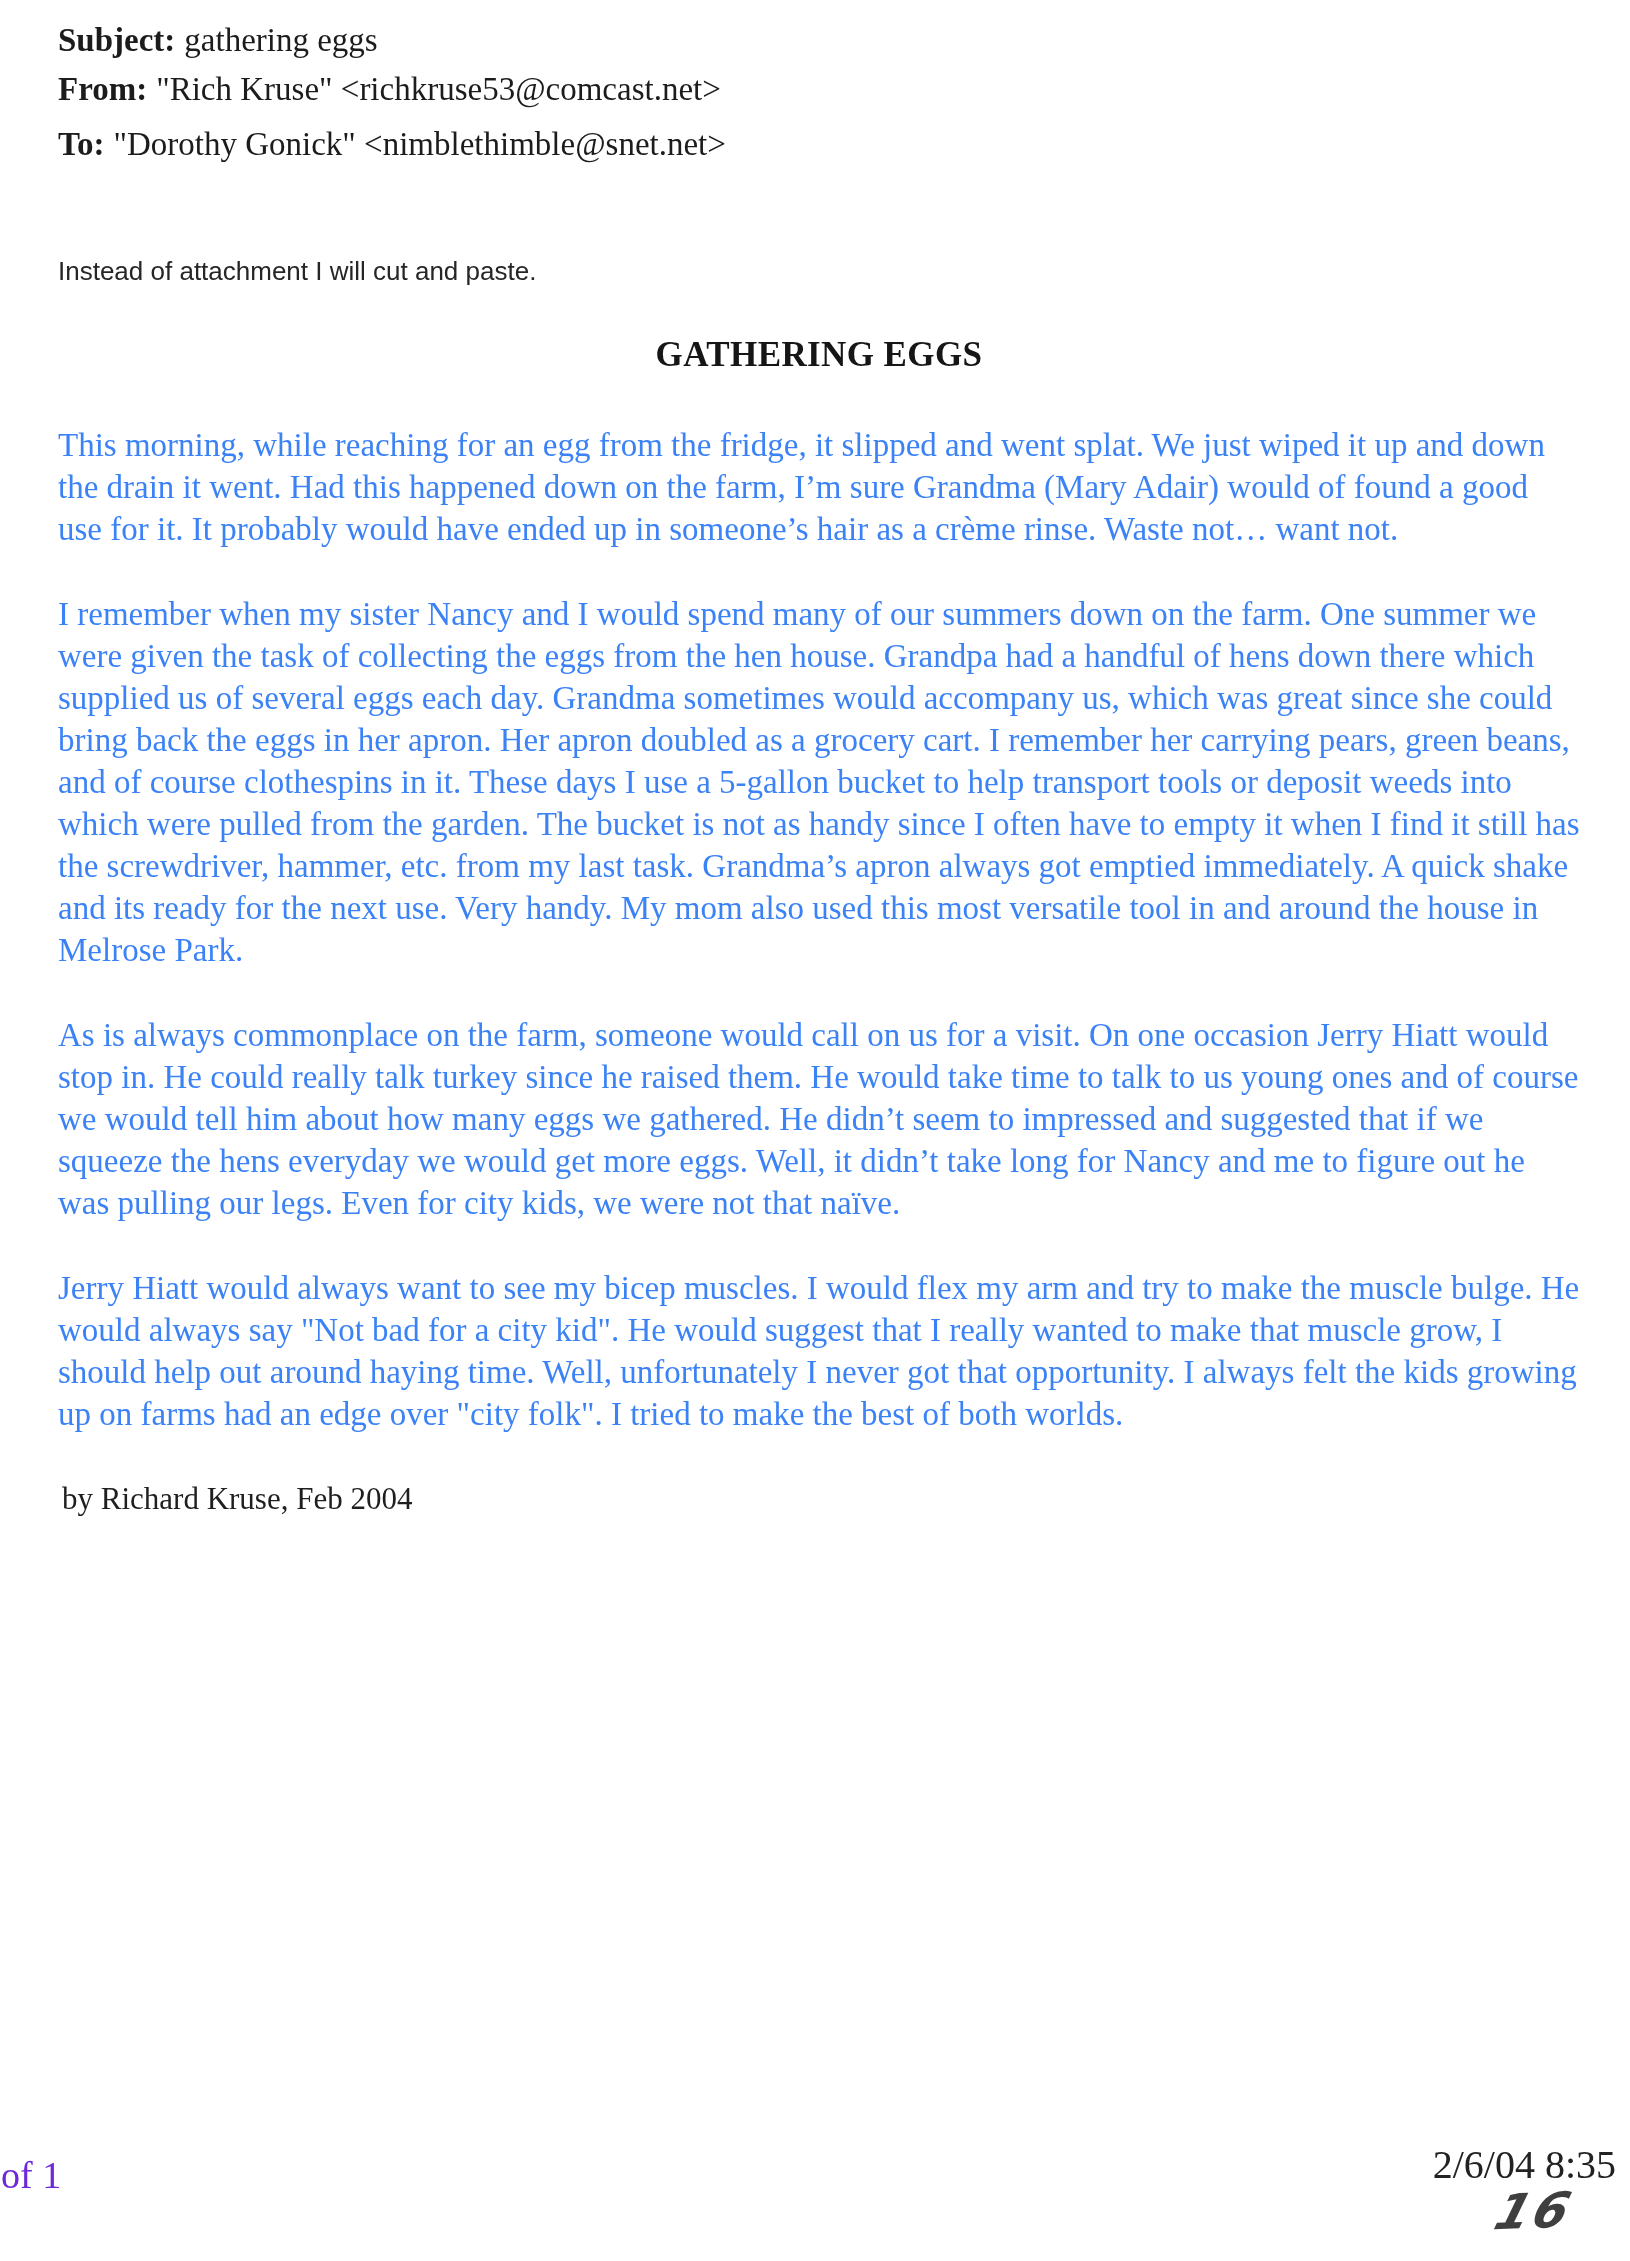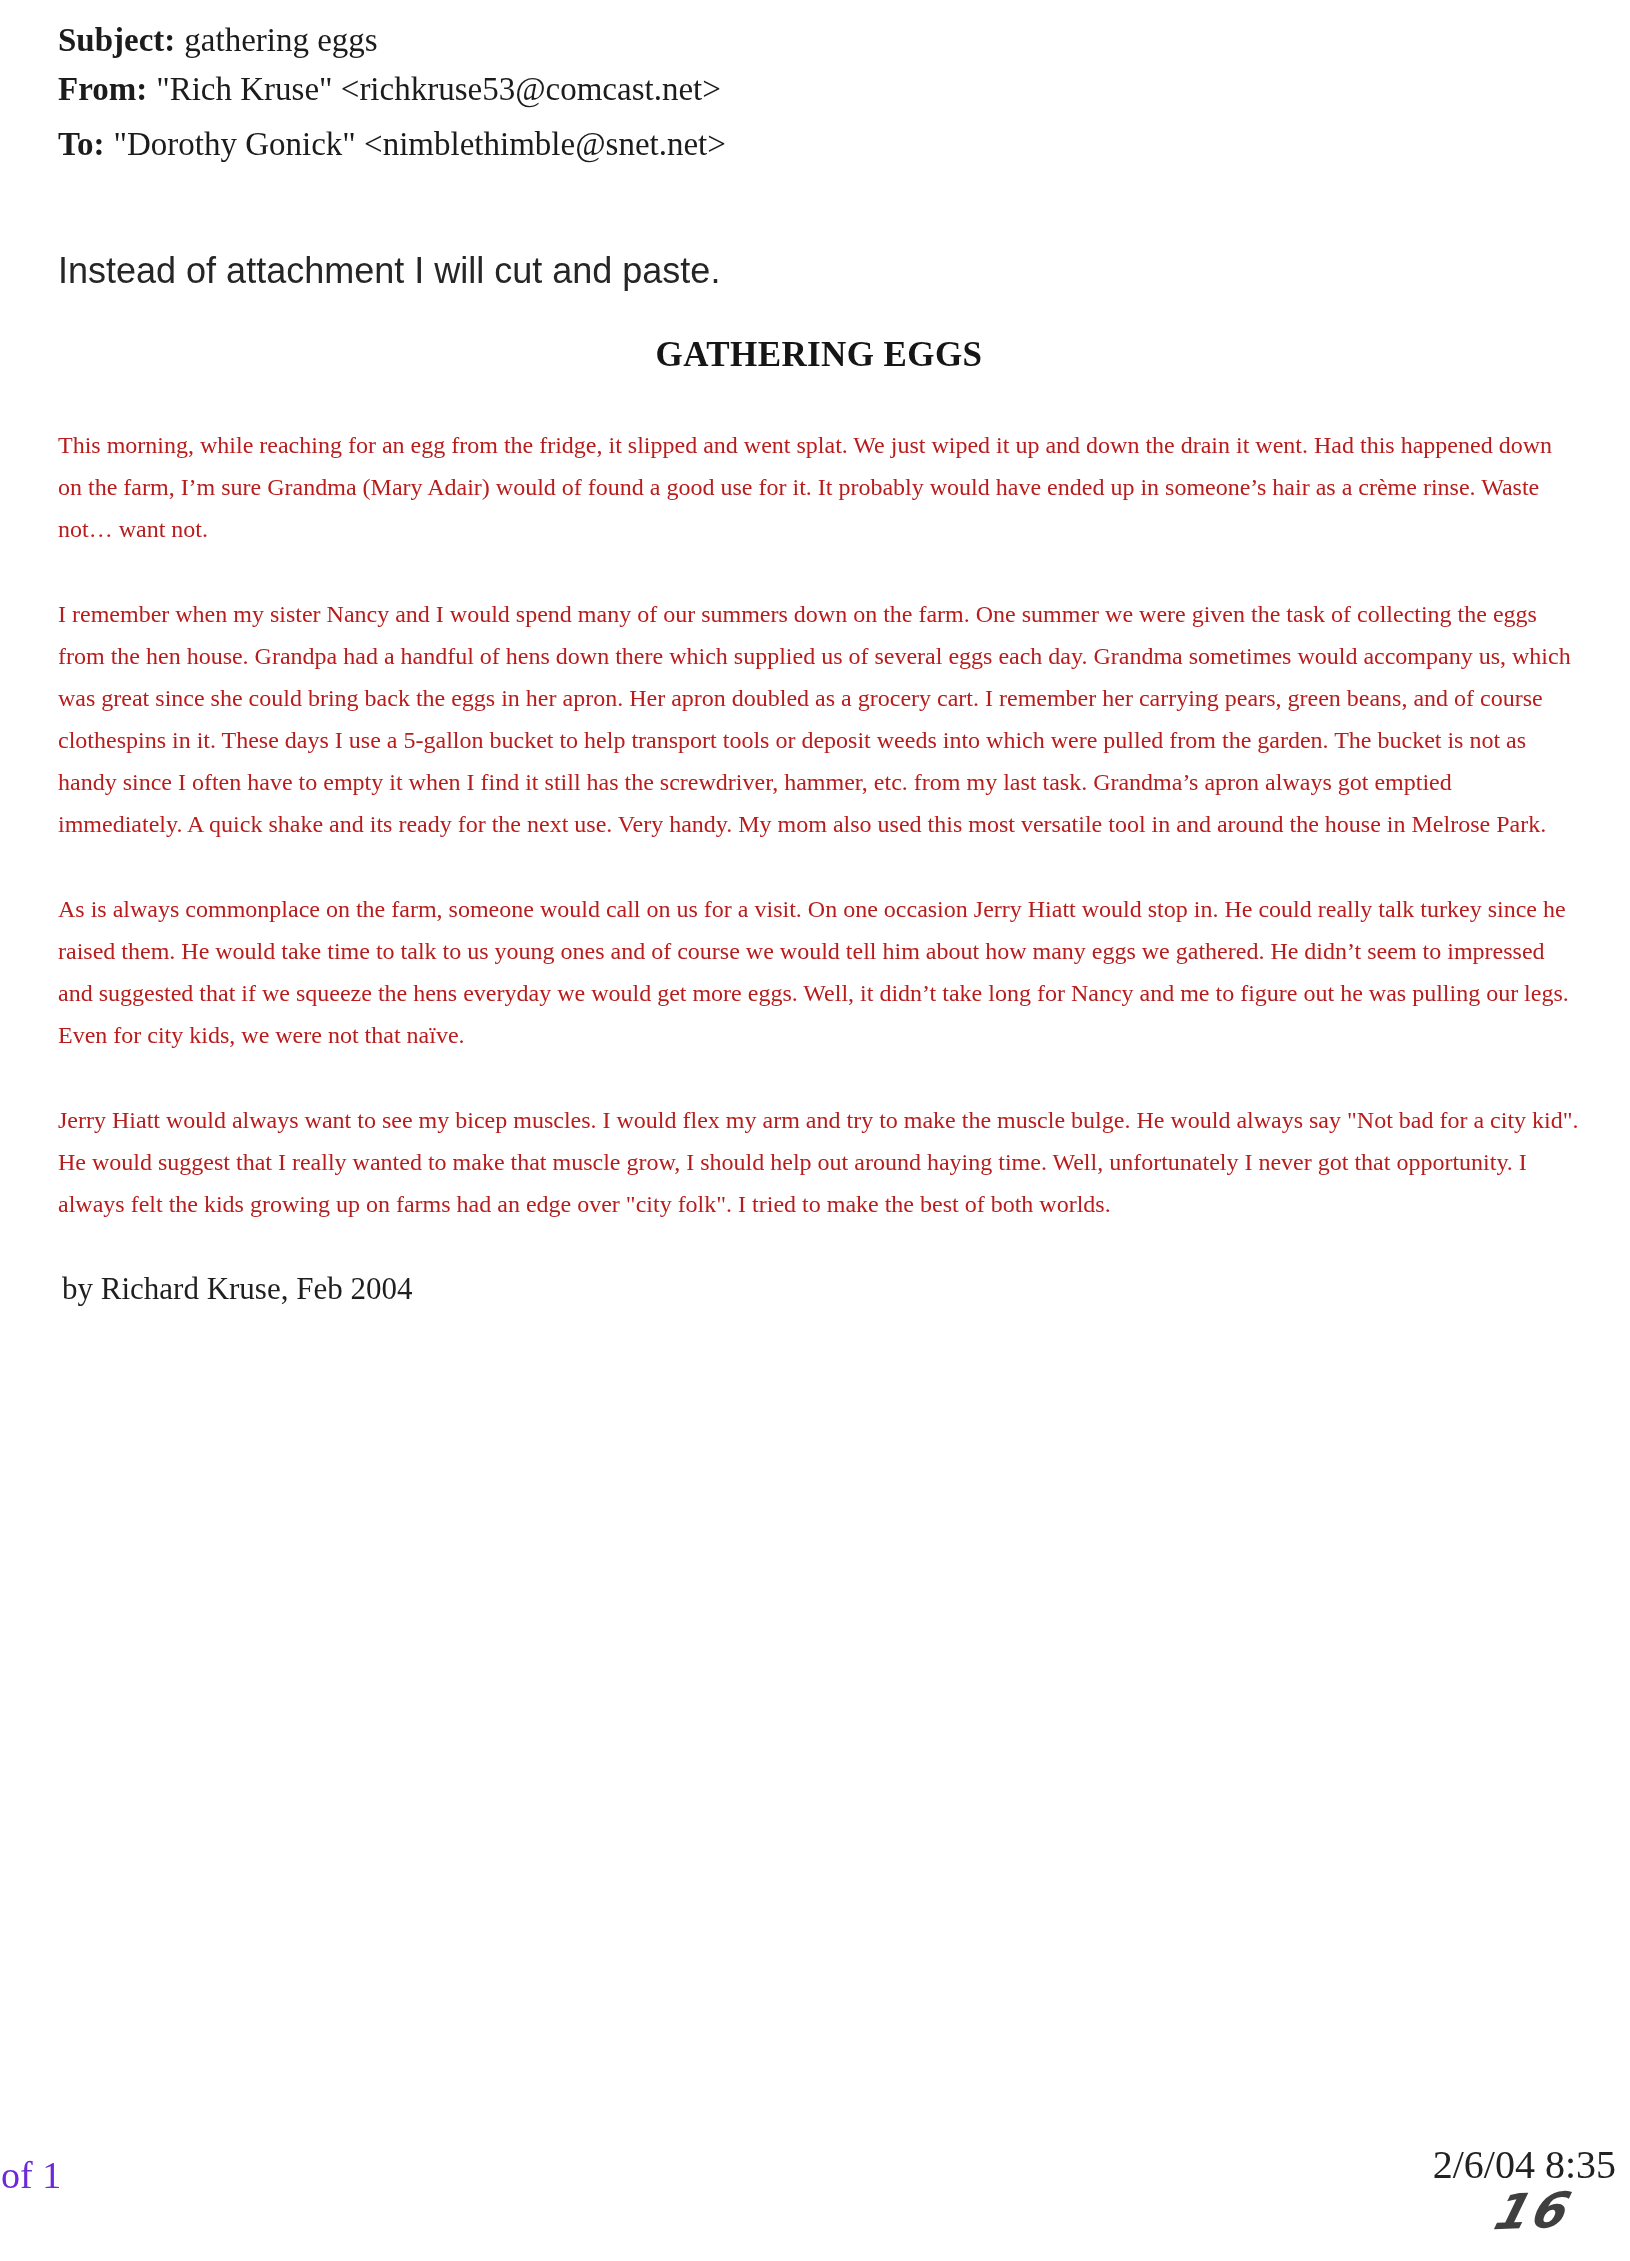--- a/index.html
+++ b/index.html
@@ -29,38 +29,38 @@
   .hdr-value { margin-left: 9px; }
   
   .content {
     position: absolute;
     top: 253px;
     left: 58px;
     width: 1522px;
   }
   .intro-note {
     font-family: "Liberation Sans", sans-serif;
-    font-size: 36px;
+    font-size: 26px;
     line-height: 36px;
     color: #262626;
     margin: 0 0 46px 0;
   }
   .doc-title {
     font-size: 35px;
     font-weight: bold;
     text-align: center;
     letter-spacing: 0.4px;
     margin: 0 0 49px 0;
     color: #161616;
   }
   .body-para {
-    font-size: 24px;
+    font-size: 33px;
     line-height: 42px;
     margin: 0 0 43px 0;
-    color: #b91c1c;
+    color: #3b82f6;
     text-align: left;
   }
   .byline {
     font-size: 31px;
     line-height: 42px;
     margin: 4px;
     color: #1f1f1f;
   }
   
   .footer-page-info {

